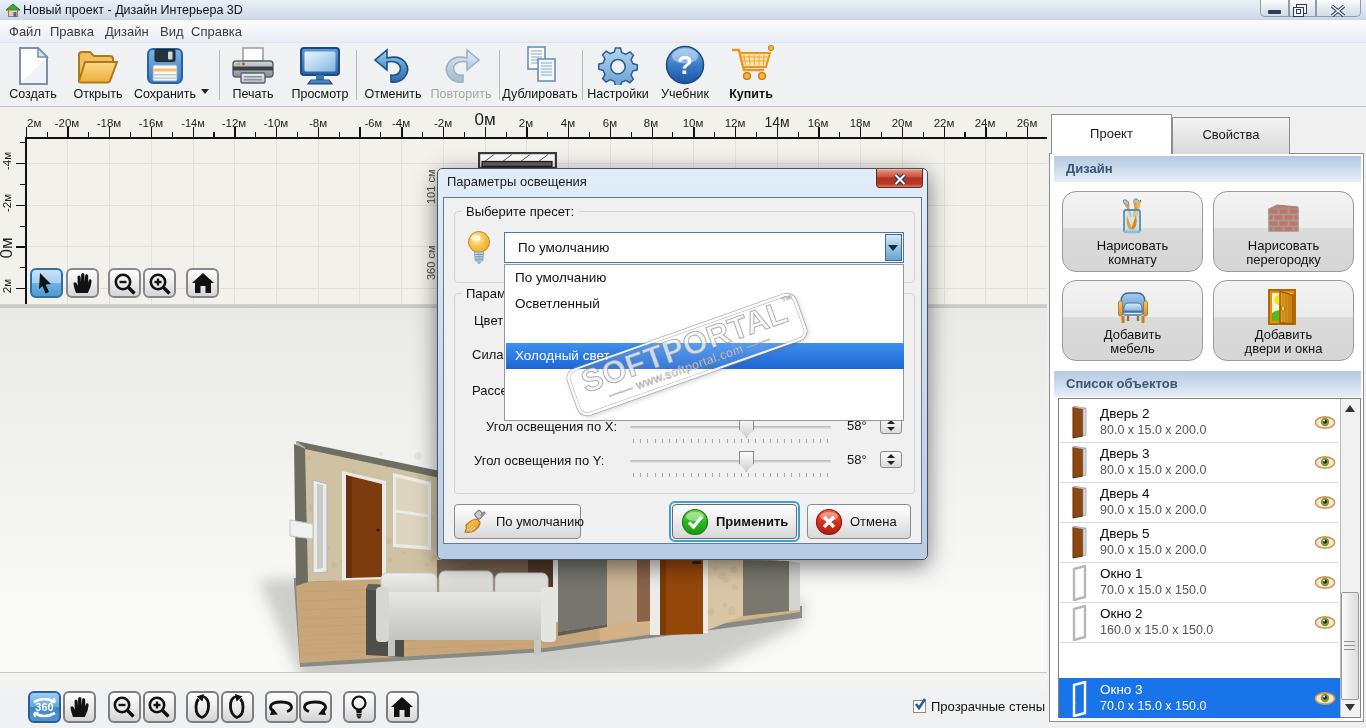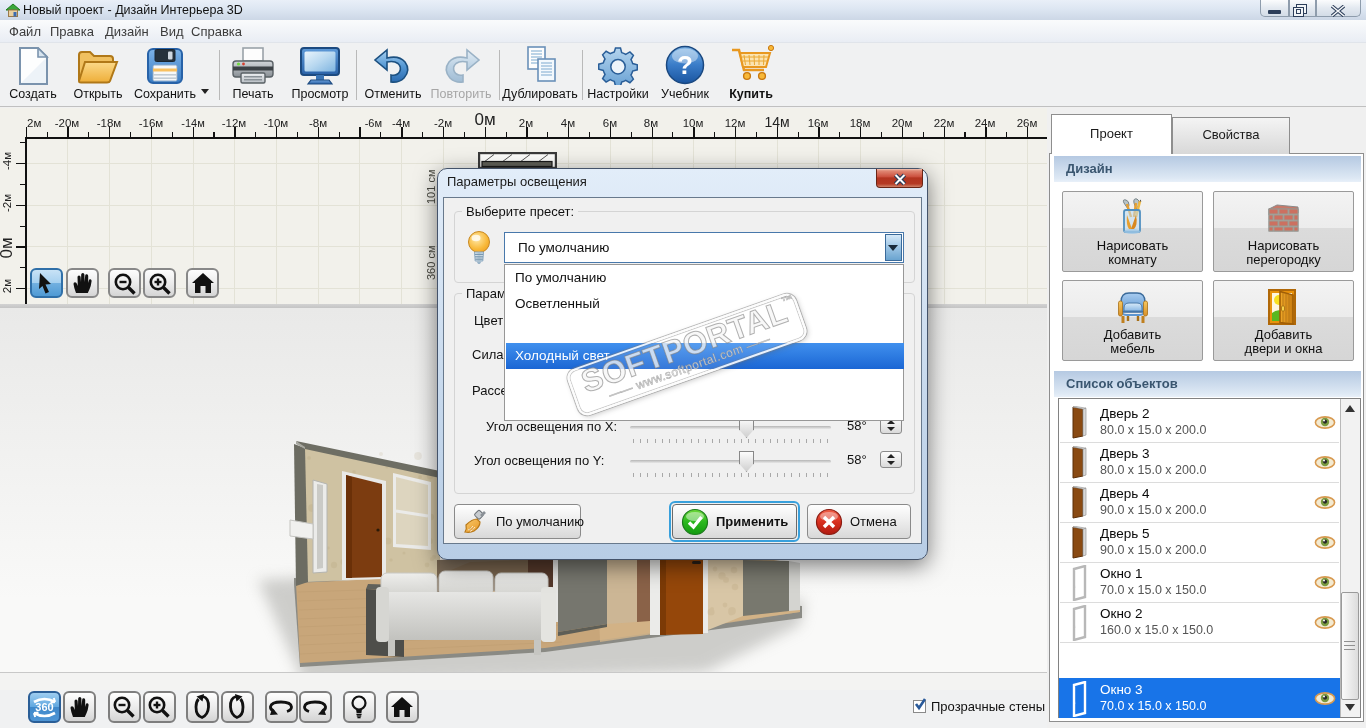--- a/index.html
+++ b/index.html
@@ -33,33 +33,33 @@
   #strip3d{left:0;top:672px;width:1051px;height:18px;background:#f3f3f2;border-top:1px solid #c8c8c8;box-sizing:border-box;}
   #bottombar{left:0;top:690px;width:1051px;height:38px;background:#f0f1f2;}
   .bbtn{top:691px;width:33px;height:32px;border:2px solid #7e7e7e;border-radius:6px;
     background:linear-gradient(180deg,#fefefe,#eaeaea 55%,#d4d4d4);box-sizing:border-box;text-align:center;}
   .bbtnsel{border-color:#2a5e97;background:linear-gradient(180deg,#9ecdf0 0%,#62a8e0 49%,#3f88ca 51%,#4e95d5 100%);}
   #rpanel{left:1047px;top:107px;width:319px;height:621px;background:#f0f0f0;}
   #rcontent{left:1049px;top:153px;width:315px;height:569px;background:#ffffff;border:1px solid #8e8e8e;box-sizing:border-box;}
   .tab{top:114px;height:40px;font-size:13px;color:#1a1a1a;text-align:center;box-sizing:border-box;}
   .hdr{left:1054px;width:307px;height:26px;background:linear-gradient(180deg,#b5c9e2,#dde8f4 85%,#e8f0f9);
        font-size:13px;font-weight:bold;color:#3a5670;line-height:26px;padding-left:12px;box-sizing:border-box;}
-  .pbtn{width:141px;height:81px;border:1.5px solid #9a9a9a;border-radius:2px;box-sizing:border-box;
+  .pbtn{width:141px;height:81px;border:1.5px solid #9a9a9a;border-radius:14px;box-sizing:border-box;
     background:linear-gradient(180deg,#f3f3f3 0%,#ececec 45%,#dbdbdb 46%,#d6d6d6 100%);
     text-align:center;font-size:13px;color:#101010;}
   .pbtxt{width:100%;top:47px;line-height:13.5px;}
   #objlist{left:1058px;top:398px;width:303px;height:320px;background:#fff;border:1px solid #828282;box-sizing:border-box;}
   .lrow{left:1059px;width:280px;height:40px;}
   .lname{left:41px;top:4px;font-size:13.5px;color:#0a0a0a;}
   .ldim{left:41px;top:21px;font-size:12.5px;color:#555;}
   .lsep{left:1060px;width:279px;height:1px;background:#dcdcdc;}
   .lrowsel{background:#1874e8;}
   #sbar{left:1340px;top:399px;width:20px;height:318px;background:#f2f2f2;border-left:1px solid #b8b8b8;box-sizing:border-box;}
   #sthumb{left:1341px;top:592px;width:18px;height:108px;background:linear-gradient(90deg,#fafafa,#dcdcdc);border:1px solid #9a9a9a;border-radius:2px;box-sizing:border-box;}
-  #dlg{left:437px;top:168px;width:491px;height:392px;border-radius:10px;
+  #dlg{left:437px;top:168px;width:491px;height:392px;border-radius:5px;
     background:linear-gradient(180deg,#e2edf9 0%,#c6d8ec 60%,#b8cde5 100%);
     border:1px solid #44536a;box-shadow:0 6px 22px rgba(0,0,0,.5);box-sizing:border-box;}
   #dlgtitle{left:9px;top:5px;font-size:13px;color:#1a1a1a;}
   #dlgclose{left:438px;top:0px;width:47px;height:19px;border-radius:0 0 4px 4px;
     background:linear-gradient(180deg,#f2c6b6 0%,#e08874 10%,#cc5240 42%,#b23420 50%,#b53a24 82%,#cf8268 100%);
     border:1px solid #6a2516;border-top:none;box-sizing:border-box;}
   #dlgbody{left:5px;top:28px;width:479px;height:347px;background:#f0f0f0;border:1px solid #68798c;box-sizing:border-box;}
   .grp{border:1px solid #d4d4d4;border-radius:4px;}
   .grplbl{font-size:13px;color:#111;background:#f0f0f0;padding:0 4px;}
   .dlbl{font-size:13px;color:#111;}

